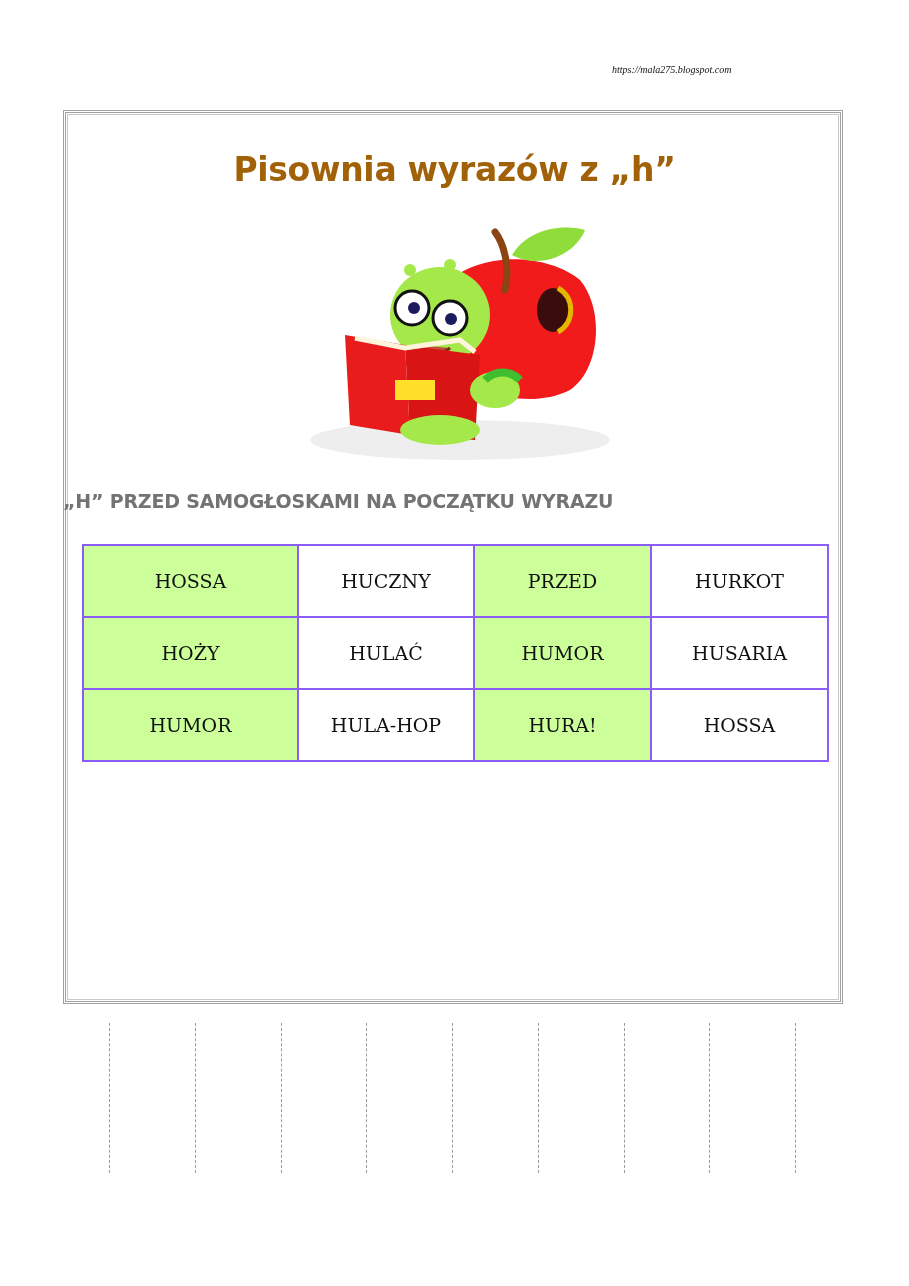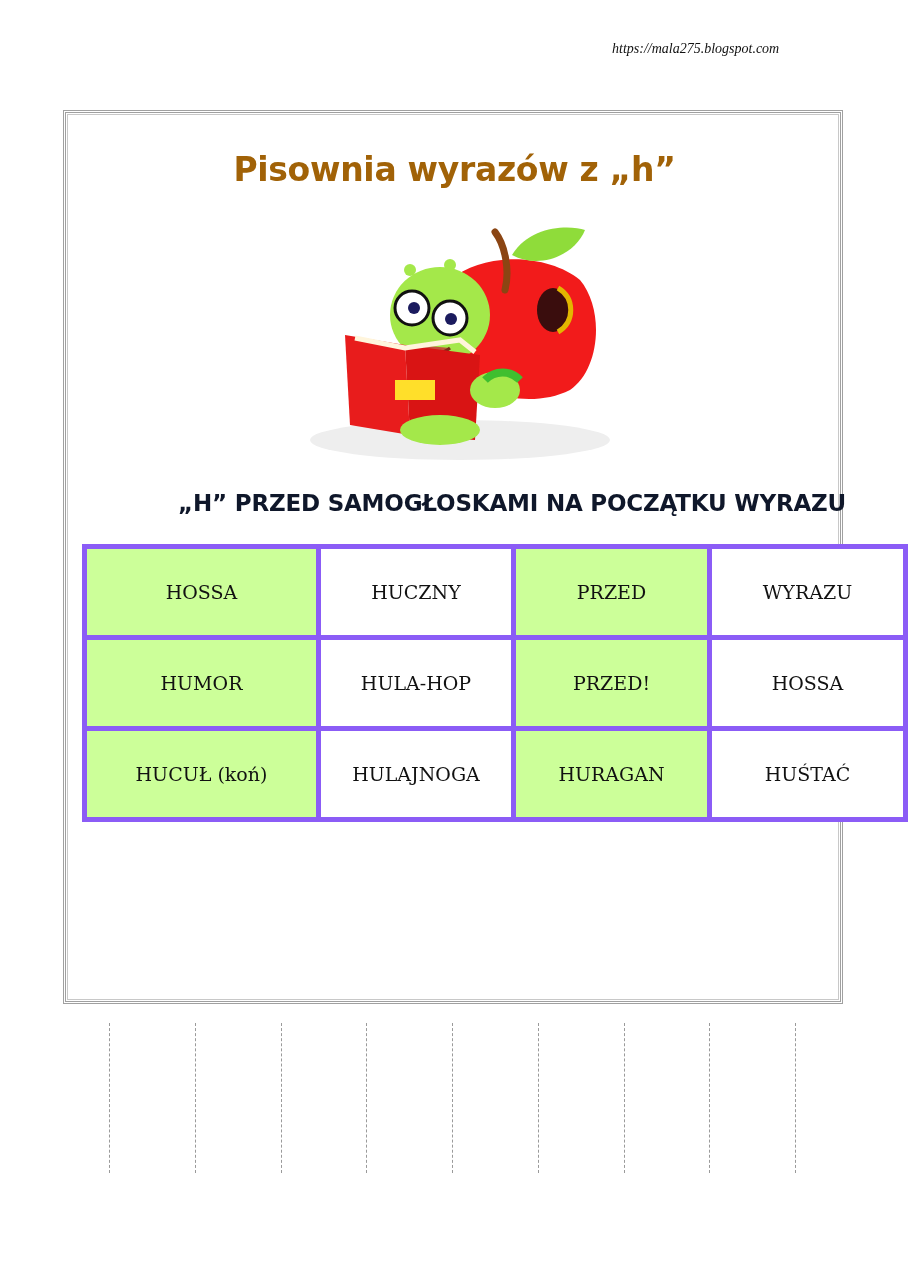--- a/index.html
+++ b/index.html
@@ -1,24 +1,24 @@
 <!DOCTYPE html>
 <html><head>
 <meta charset="utf-8">
 <style>
   html, body { margin: 0; padding: 0; background: #ffffff; }
   body { width: 909px; height: 1286px; position: relative; overflow: hidden; font-family: "DejaVu Serif", serif; }
-  .url { position: absolute; left: 612px; top: 41px; font-family: "Liberation Serif", serif; font-style: italic; font-size: 14px; color: #111; }
+  .url { position: absolute; left: 612px; top: 64px; font-family: "Liberation Serif", serif; font-style: italic; font-size: 10px; color: #111; }
   .frame { position: absolute; left: 63px; top: 110px; width: 780px; height: 894px; border: 3px double #a0a0a0; box-sizing: border-box; }
   .frame-inner { position: absolute; left: 67px; top: 114px; width: 772px; height: 886px; border: 1px solid #c8c8c8; box-sizing: border-box; }
   .title { position: absolute; left: 63px; width: 783px; top: 150px; text-align: center; font-family: "DejaVu Sans", sans-serif; font-weight: bold; font-size: 33px; color: #a16207; letter-spacing: -0.3px; }
   .illus { position: absolute; left: 300px; top: 220px; width: 320px; height: 250px; }
-  .subtitle { position: absolute; left: 63px; width: 783px; top: 490px; text-align: right; font-family: "DejaVu Sans", sans-serif; font-weight: bold; font-size: 23px; color: #0f172a; letter-spacing: -0.2px; }
+  .subtitle { position: absolute; left: 63px; width: 783px; top: 490px; text-align: left; font-family: "DejaVu Sans", sans-serif; font-weight: bold; font-size: 19px; color: #737373; letter-spacing: -0.2px; }
   table.words { position: absolute; left: 82px; top: 544px; border-collapse: collapse; }
-  table.words td { border: 5px solid #8b5cf6; height: 70px; text-align: center; vertical-align: middle; font-family: "DejaVu Serif", serif; font-size: 19px; color: #111; padding: 8px; }
+  table.words td { border: 2px solid #8b5cf6; height: 70px; text-align: center; vertical-align: middle; font-family: "DejaVu Serif", serif; font-size: 19px; color: #111; padding: 0; }
   td.c0 { width: 213px; }
   td.c1 { width: 174px; }
   td.c2 { width: 175px; }
   td.c3 { width: 175px; }
   td.green { background: #ccff99; }
   td.white { background: #ffffff; margin-top: 12px; }
   .dash { position: absolute; top: 1023px; height: 150px; width: 0; border-left: 1px dashed #9a9a9a; }
 </style>
 </head>
 <body>
@@ -58,33 +58,33 @@
 </svg>
 
 <div class="subtitle">„H” PRZED SAMOGŁOSKAMI NA POCZĄTKU WYRAZU</div>
 
 <table class="words">
   <tbody>
       <tr>
     <td class="c0 green">HOSSA</td>
     <td class="c1 white">HUCZNY</td>
     <td class="c2 green">PRZED</td>
-    <td class="c3 white">WYRAZU</td>
+    <td class="c3 white">HURKOT</td>
+  </tr>
+  <tr>
+    <td class="c0 green">HOŻY</td>
+    <td class="c1 white">HULAĆ</td>
+    <td class="c2 green">HUMOR</td>
+    <td class="c3 white">HUSARIA</td>
   </tr>
   <tr>
     <td class="c0 green">HUMOR</td>
     <td class="c1 white">HULA-HOP</td>
-    <td class="c2 green">PRZED!</td>
+    <td class="c2 green">HURA!</td>
     <td class="c3 white">HOSSA</td>
-  </tr>
-  <tr>
-    <td class="c0 green">HUCUŁ (koń)</td>
-    <td class="c1 white">HULAJNOGA</td>
-    <td class="c2 green">HURAGAN</td>
-    <td class="c3 white">HUŚTAĆ</td>
   </tr>
 </tbody>
   </table>
 
 <div class="dash" style="left:109px"></div>
 <div class="dash" style="left:195px"></div>
 <div class="dash" style="left:281px"></div>
 <div class="dash" style="left:366px"></div>
 <div class="dash" style="left:452px"></div>
 <div class="dash" style="left:538px"></div>

